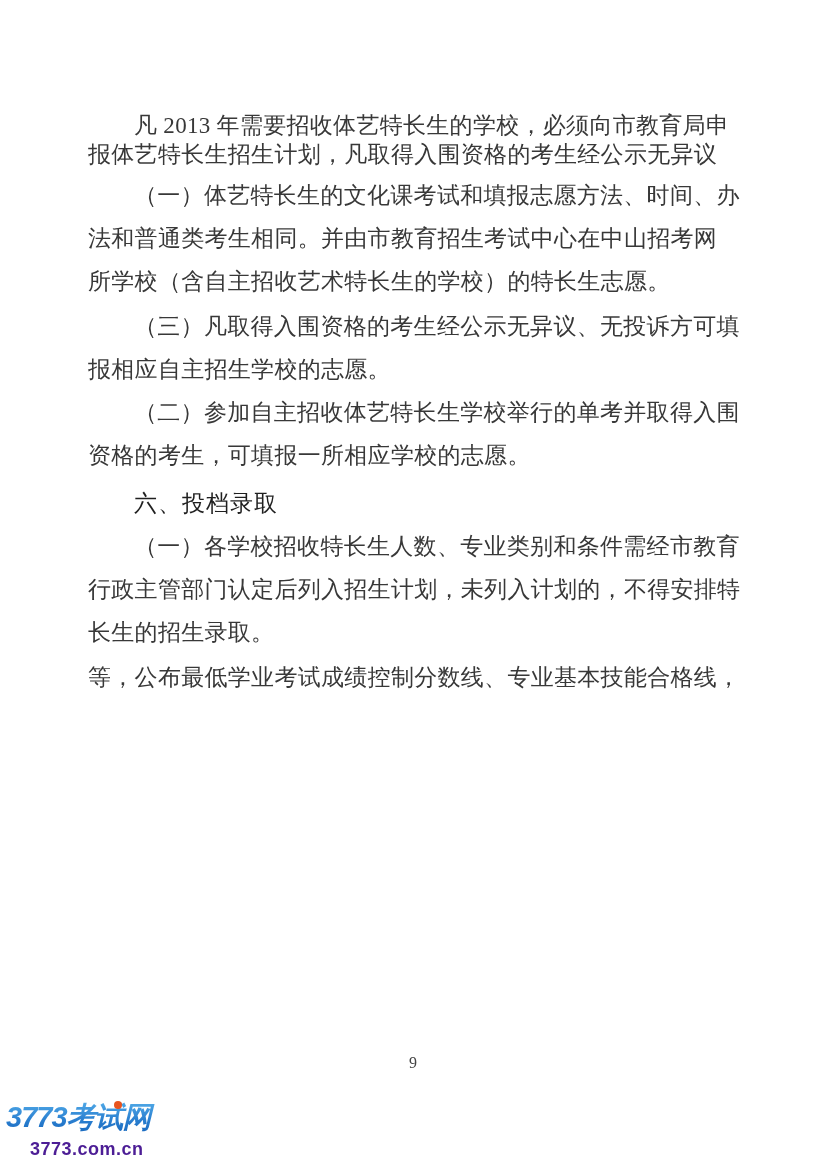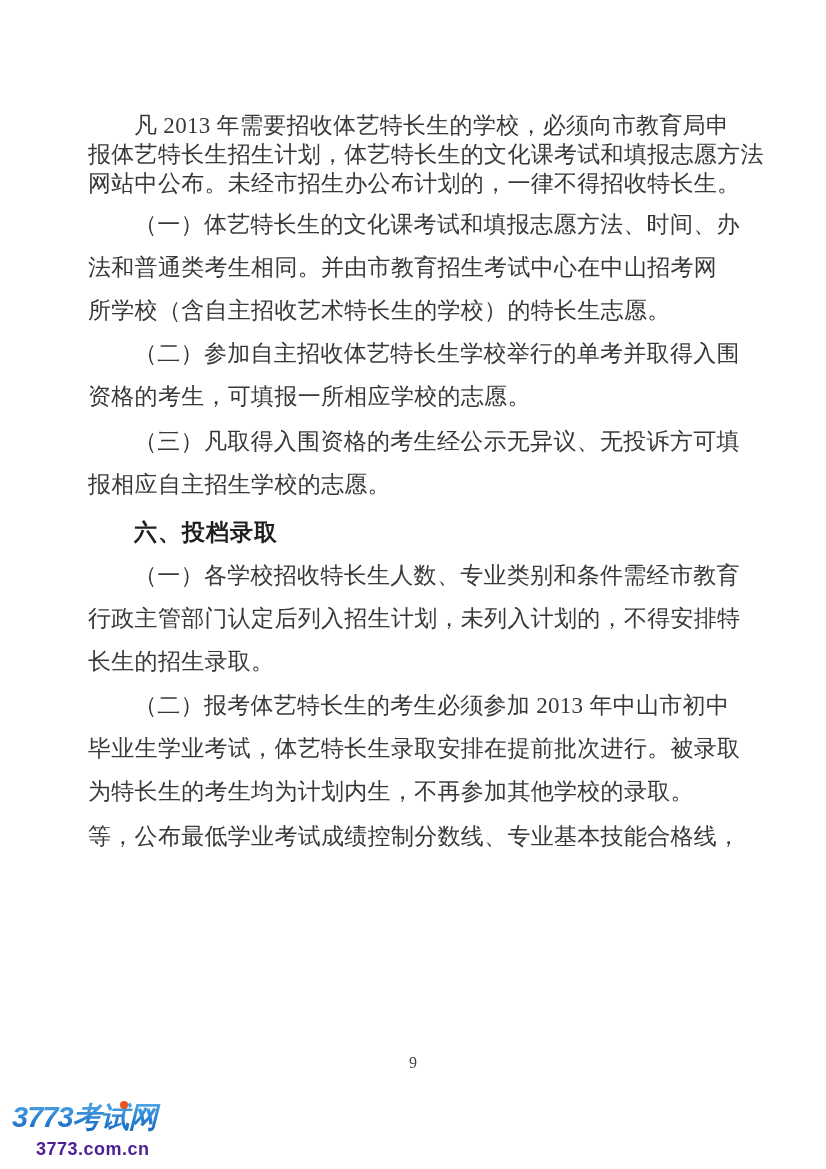--- a/index.html
+++ b/index.html
@@ -27,40 +27,40 @@
   }
   .para { line-height: 43px; }
   .para.tight { line-height: 29px; margin-bottom: 5px; }
   .para.p3 { margin-top: 2px; }
   .para.p5 { margin-top: 1px; }
   .para.p6 { margin-top: 2px; line-height: 44px; }
   .para .line { white-space: nowrap; }
   .line.first { text-indent: 2em; }
   .section-heading {
     font-family: "Liberation Sans", "DejaVu Sans", sans-serif;
-    font-weight: 700;
+    font-weight: 400;
     font-size: 23px;
     line-height: 43px;
     margin-top: 5px;
     text-indent: 2em;
     color: #1f1f1f;
     letter-spacing: 1px;
   }
   .page-number {
     position: absolute;
     left: 0;
     right: 0;
     top: 1054px;
     text-align: center;
     font-size: 16px;
     color: #444444;
   }
   .watermark {
     position: absolute;
-    left: 12px;
+    left: 6px;
     top: 1098px;
     width: 170px;
   }
   .wm-name {
     position: relative;
     font-family: "Liberation Sans", "DejaVu Sans", sans-serif;
     font-size: 29px;
     font-weight: 700;
     font-style: italic;
     letter-spacing: -1px;
@@ -93,53 +93,47 @@
 </style>
 </head>
 <body>
 
 <div class="page">
 
   <main class="content">
 
     <section class="para tight">
       <div class="line first">凡 2013 年需要招收体艺特长生的学校，必须向市教育局申</div>
-      <div class="line">报体艺特长生招生计划，体艺特长生的文化课考试和填报志愿方法</div>
-      <div class="line">网站中公布。未经市招生办公布计划的，一律不得招收特长生。</div>
+      <div class="line">报体艺特长生招生计划，凡取得入围资格的考生经公示无异议</div>
     </section>
 
     <section class="para p2">
       <div class="line first">（一）体艺特长生的文化课考试和填报志愿方法、时间、办</div>
       <div class="line">法和普通类考生相同。并由市教育招生考试中心在中山招考网</div>
       <div class="line">所学校（含自主招收艺术特长生的学校）的特长生志愿。</div>
     </section>
 
+    <section class="para p3">
+      <div class="line first">（三）凡取得入围资格的考生经公示无异议、无投诉方可填</div>
+      <div class="line">报相应自主招生学校的志愿。</div>
+    </section>
+
     <section class="para">
       <div class="line first">（二）参加自主招收体艺特长生学校举行的单考并取得入围</div>
       <div class="line">资格的考生，可填报一所相应学校的志愿。</div>
-    </section>
-
-    <section class="para p3">
-      <div class="line first">（三）凡取得入围资格的考生经公示无异议、无投诉方可填</div>
-      <div class="line">报相应自主招生学校的志愿。</div>
     </section>
 
     <h2 class="section-heading">六、投档录取</h2>
 
     <section class="para">
       <div class="line first">（一）各学校招收特长生人数、专业类别和条件需经市教育</div>
       <div class="line">行政主管部门认定后列入招生计划，未列入计划的，不得安排特</div>
       <div class="line">长生的招生录取。</div>
     </section>
 
-    <section class="para p5">
-      <div class="line first">（二）报考体艺特长生的考生必须参加 2013 年中山市初中</div>
-      <div class="line">毕业生学业考试，体艺特长生录取安排在提前批次进行。被录取</div>
-      <div class="line">为特长生的考生均为计划内生，不再参加其他学校的录取。</div>
-    </section>
 
     <section class="para p6">
       <div class="line">等，公布最低学业考试成绩控制分数线、专业基本技能合格线，</div>
     </section>
 
   </main>
 
   <div class="page-number">9</div>
 
   <div class="watermark">

